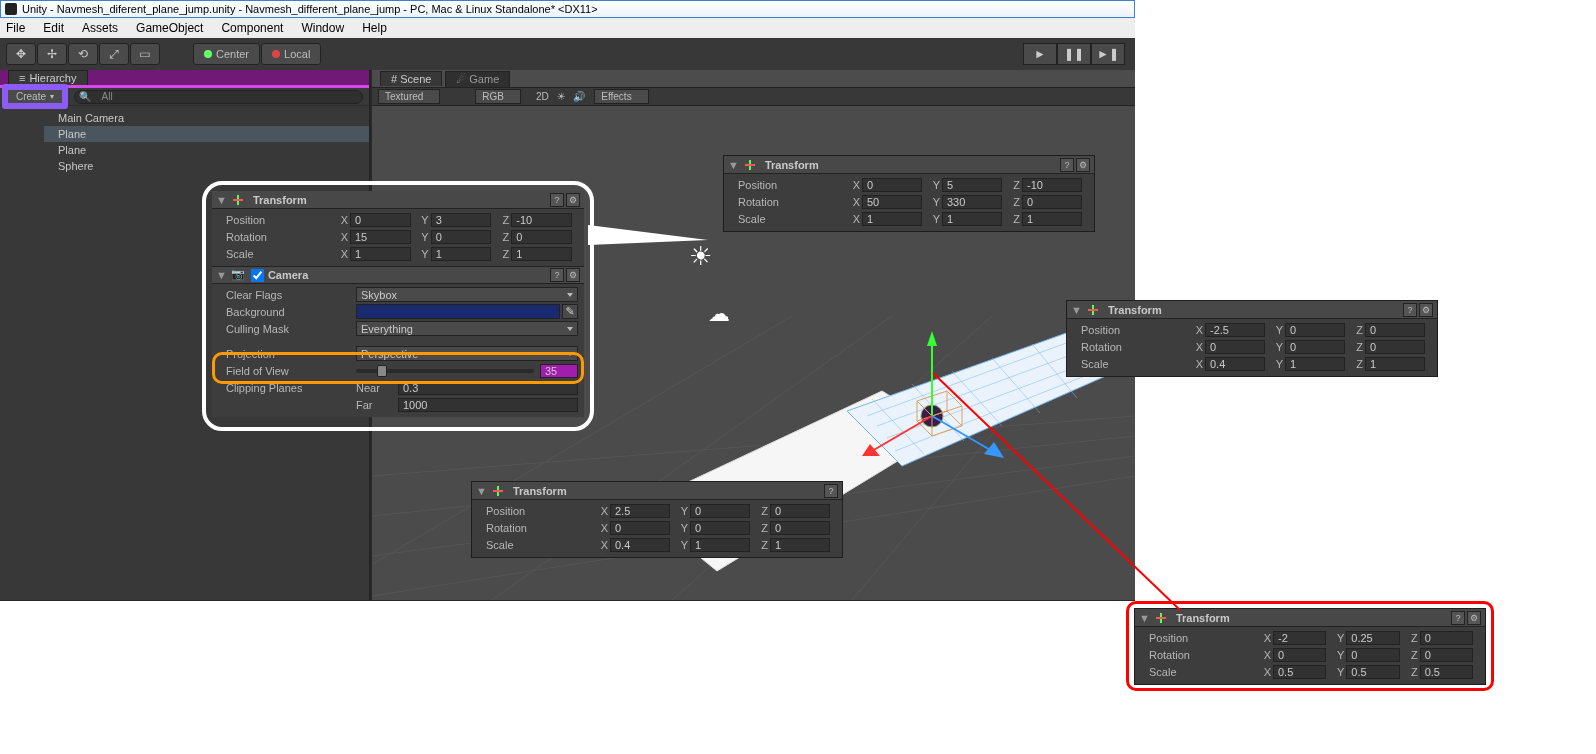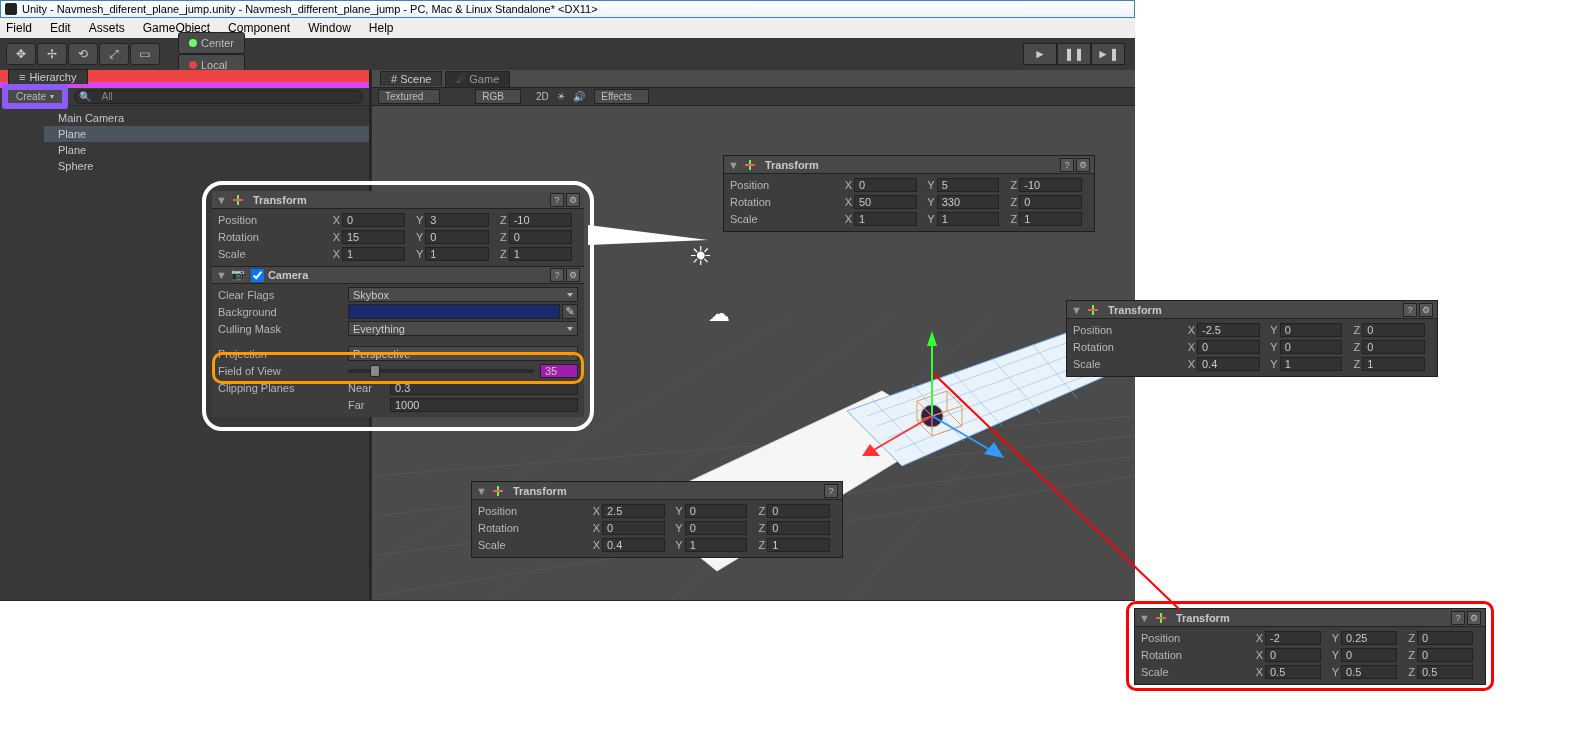--- a/index.html
+++ b/index.html
@@ -9,30 +9,30 @@
   .titlebar .unity-icon { width:12px; height:12px; background:#222; border-radius:2px; margin-right:5px; }
   
   .menubar { position:absolute; left:0; top:18px; width:1135px; height:20px; background:#eeeeee; display:flex; align-items:center; padding-left:6px; font-size:12px; color:#000; }
   .menubar span { margin-right:18px; cursor:default; }
   
   .app { position:absolute; left:0; top:38px; width:1135px; height:563px; background:#282828; }
   
   .toolbar { position:absolute; left:0; top:0; width:100%; height:32px; background:#383838; display:flex; align-items:center; }
   .tool-group { display:flex; margin-left:6px; }
   .tool-btn { width:30px; height:22px; background:#4a4a4a; border:1px solid #222; border-radius:3px; margin-right:1px; display:flex; align-items:center; justify-content:center; color:#ccc; font-size:12px; }
-  .pivot-group { margin-left:17px; display:flex;flex-direction:column; }
+  .pivot-group { margin-left:32px; display:flex; }
   .pivot-btn { height:22px; background:#4a4a4a; border:1px solid #222; border-radius:3px; padding:0 10px; display:flex; align-items:center; color:#bdbdbd; font-size:11px; margin-right:1px; }
   .dot { width:8px; height:8px; border-radius:50%; margin-right:4px; }
   .dot.green{background:#6f6;}
   .dot.red{background:#d44;}
   .play-group { position:absolute; right:10px; top:5px; display:flex; }
   .play-btn { width:34px; height:22px; background:#4a4a4a; border:1px solid #222; display:flex; align-items:center; justify-content:center; color:#ccc; font-size:12px; }
   
   .hierarchy { position:absolute; left:0; top:32px; width:370px; height:530px; background:#383838; border-right:1px solid #222; }
-  .panel-tab { height:18px; background:#ef4444; border-bottom:6px solid #d946ef; display:flex; align-items:center; padding-left:8px; font-size:11px; color:#ccc;}
+  .panel-tab { height:18px; background:#701a75; border-bottom:3px solid #d946ef; display:flex; align-items:center; padding-left:8px; font-size:11px; color:#ccc;}
   .panel-tab .tabtitle{ background:#383838; padding:1px 10px; border:1px solid #222; border-bottom:none;}
   .create-row{ height:18px; display:flex; align-items:center; background:#383838; border-bottom:1px solid #2a2a2a;}
   .create-row .create-btn{background:#4a4a4a;border:6px solid #8b5cf6;border-radius:3px;padding:1px 8px;color:#bdbdbd;font-size:10px;display:flex;align-items:center;margin-left:2px;}
   .create-row .search{flex:1;margin-left:6px;margin-right:6px;height:14px;background:#2f2f2f;border:1px solid #222;border-radius:8px;color:#888;font-size:10px;padding-left:14px;display:flex;align-items:center;}
   .hier-list{padding:4px 0;}
   .hier-item{padding:2px 14px;font-size:11px;color:#c7c7c7;margin-left:44px;}
   .hier-item.sel{background:#4a5560;}
   
   .scene { position:absolute; left:372px; top:32px; right:0; height:530px; background:#383838; }
   .scene .scene-tabs{height:18px;background:#4c4c4c;border-bottom:1px solid #222;display:flex;align-items:center;padding-left:8px;font-size:11px;color:#ccc;}
@@ -47,21 +47,21 @@
   .svg-scene{position:absolute;inset:0;}
   
   .inspector{position:absolute;background:#3d3d3d;border:1px solid #1e1e1e;font-size:11px;color:#b7b7b7;}
   .ins-head{height:18px;display:flex;align-items:center;background:#484848;padding:0 4px;border-bottom:1px solid #222;}
   .ins-head .fold{color:#999;margin-right:4px;}
   .ins-head .gizmo{width:14px;height:14px;margin-right:8px;position:relative;}
   .ins-head .gizmo::before{content:'';position:absolute;left:6px;top:2px;width:2px;height:10px;background:#5f5;}
   .ins-head .gizmo::after{content:'';position:absolute;left:2px;top:6px;width:10px;height:2px;background:#f55;}
   .ins-head .title{font-weight:bold;color:#c9c9c9;flex:1;}
   .ins-head .hicon{width:14px;height:14px;background:#555;border:1px solid #222;margin-left:2px;color:#bbb;font-size:9px;display:flex;align-items:center;justify-content:center;}
-  .ins-body{padding:2px 6px 4px 6px;}
+  .ins-body{padding:2px 6px 4px 14px;}
   .row3{display:flex;align-items:center;height:17px;}
   .row3 .lbl{width:110px;color:#b7b7b7;}
   .row3 .f{display:flex;align-items:center;flex:1;}
   .row3 .f .ax{width:14px;color:#b7b7b7;text-align:right;padding-right:2px;}
   .row3 .f .val{flex:1;background:#323232;border:1px solid #222;height:14px;color:#c9c9c9;padding-left:4px;margin-right:6px;display:flex;align-items:center;}
   .row1{display:flex;align-items:center;height:17px;}
   .row1 .lbl{width:130px;}
   .row1 .val{flex:1;background:#4a4a4a;border:1px solid #222;height:15px;color:#c9c9c9;padding-left:4px;display:flex;align-items:center;position:relative;}
   .row1 .val.dd::after{content:'';position:absolute;right:4px;top:5px;border-left:3px solid transparent;border-right:3px solid transparent;border-top:4px solid #bbb;}
   .row1 .val.swatch{background:#1a2a6f;}
@@ -86,21 +86,21 @@
 </style>
 </head>
 <body>
 
 <div class="titlebar">
   <span class="unity-icon"></span>
   <span>Unity - Navmesh_diferent_plane_jump.unity - Navmesh_different_plane_jump - PC, Mac &amp; Linux Standalone* &lt;DX11&gt;</span>
 </div>
 
 <div class="menubar">
-  <span>Field</span>
+  <span>File</span>
   <span>Edit</span>
   <span>Assets</span>
   <span>GameObject</span>
   <span>Component</span>
   <span>Window</span>
   <span>Help</span>
 </div>
 
 <div class="app">
 

